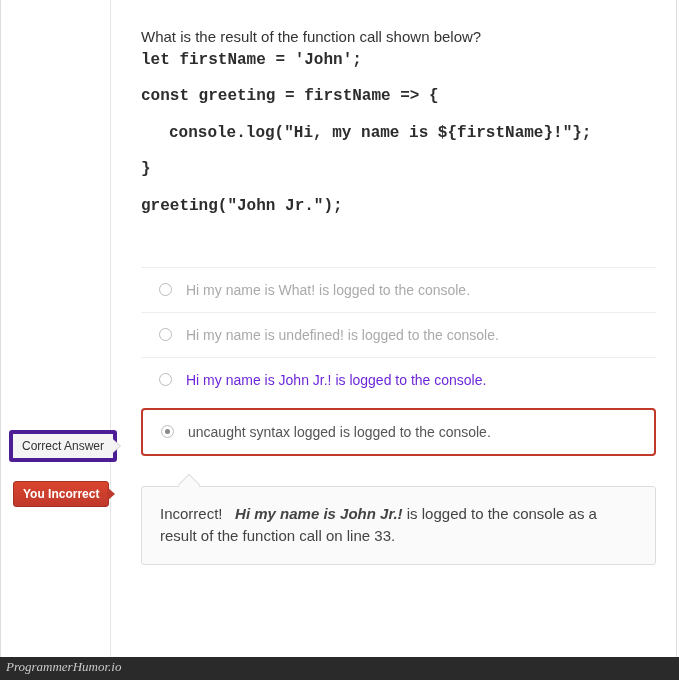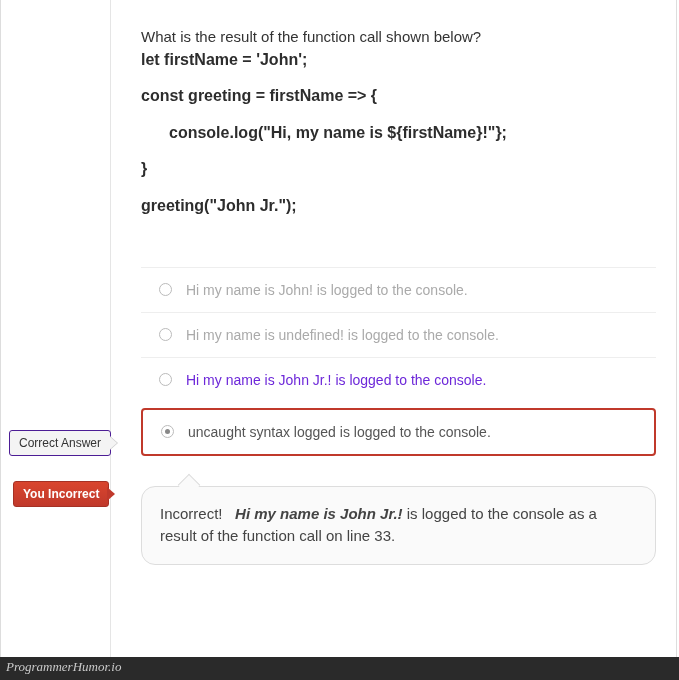--- a/index.html
+++ b/index.html
@@ -36,21 +36,21 @@
     color: #333;
     margin-bottom: 4px;
   }
   .code {
     font-family: "Helvetica Neue", Helvetica, Arial, sans-serif;
     font-size: 16px;
     color: #2d2d2d;
     font-weight: 600;
     line-height: 1.4;
   }
-  .code .line { margin-bottom: 14px; }
+  .code .line { margin-bottom: 14px; font-family: Liberation Mono, monospace; }
   .code .indent { padding-left: 28px; }
   .answers {
     margin-top: 50px;
   }
   .answer {
     display: flex;
     align-items: center;
     padding: 14px 18px;
     border-top: 1px solid #eee;
     font-size: 14px;
@@ -93,21 +93,21 @@
     top: 50%;
     transform: translateY(-50%);
     width: 0; height: 0;
     border-top: 7px solid transparent;
     border-bottom: 7px solid transparent;
   }
   .tag-correct {
     left: 8px;
     top: 430px;
     background: #f4f4f4;
-    border: 1px solid #4c1d95;
+    border: 4px solid #4c1d95;
     color: #333;
   }
   .tag-correct::after {
     border-left: 8px solid #f4f4f4;
     filter: drop-shadow(1px 0 0 #ccc);
   }
   .tag-you {
     left: 12px;
     top: 481px;
     background: linear-gradient(#d9452e, #c0392b);
@@ -118,21 +118,21 @@
   .tag-you::after {
     border-left: 8px solid #c0392b;
   }
   .feedback-wrap {
     margin-top: 30px;
     position: relative;
   }
   .feedback {
     border: 1px solid #ddd;
     background: #fafafa;
-    border-radius: 14px;
+    border-radius: 3px;
     padding: 16px 18px;
     font-size: 15px;
     color: #444;
     line-height: 1.5;
   }
   .feedback .label { font-weight: 400; }
   .feedback .bold { font-weight: 700; font-style: italic; }
   .feedback-pointer {
     position: absolute;
     top: -9px;
@@ -176,21 +176,21 @@
       <div class="line">let firstName = 'John';</div>
       <div class="line">const greeting = firstName =&gt; {</div>
       <div class="line indent">console.log("Hi, my name is ${firstName}!"};</div>
       <div class="line">}</div>
       <div class="line">greeting("John Jr.");</div>
     </div>
 
     <div class="answers">
       <div class="answer">
         <span class="radio"></span>
-        <span>Hi my name is John! is logged to the console.</span>
+        <span>Hi my name is What! is logged to the console.</span>
       </div>
       <div class="answer">
         <span class="radio"></span>
         <span>Hi my name is undefined! is logged to the console.</span>
       </div>
       <div class="answer correct">
         <span class="radio"></span>
         <span>Hi my name is John Jr.! is logged to the console.</span>
       </div>
       <div class="answer selected">

